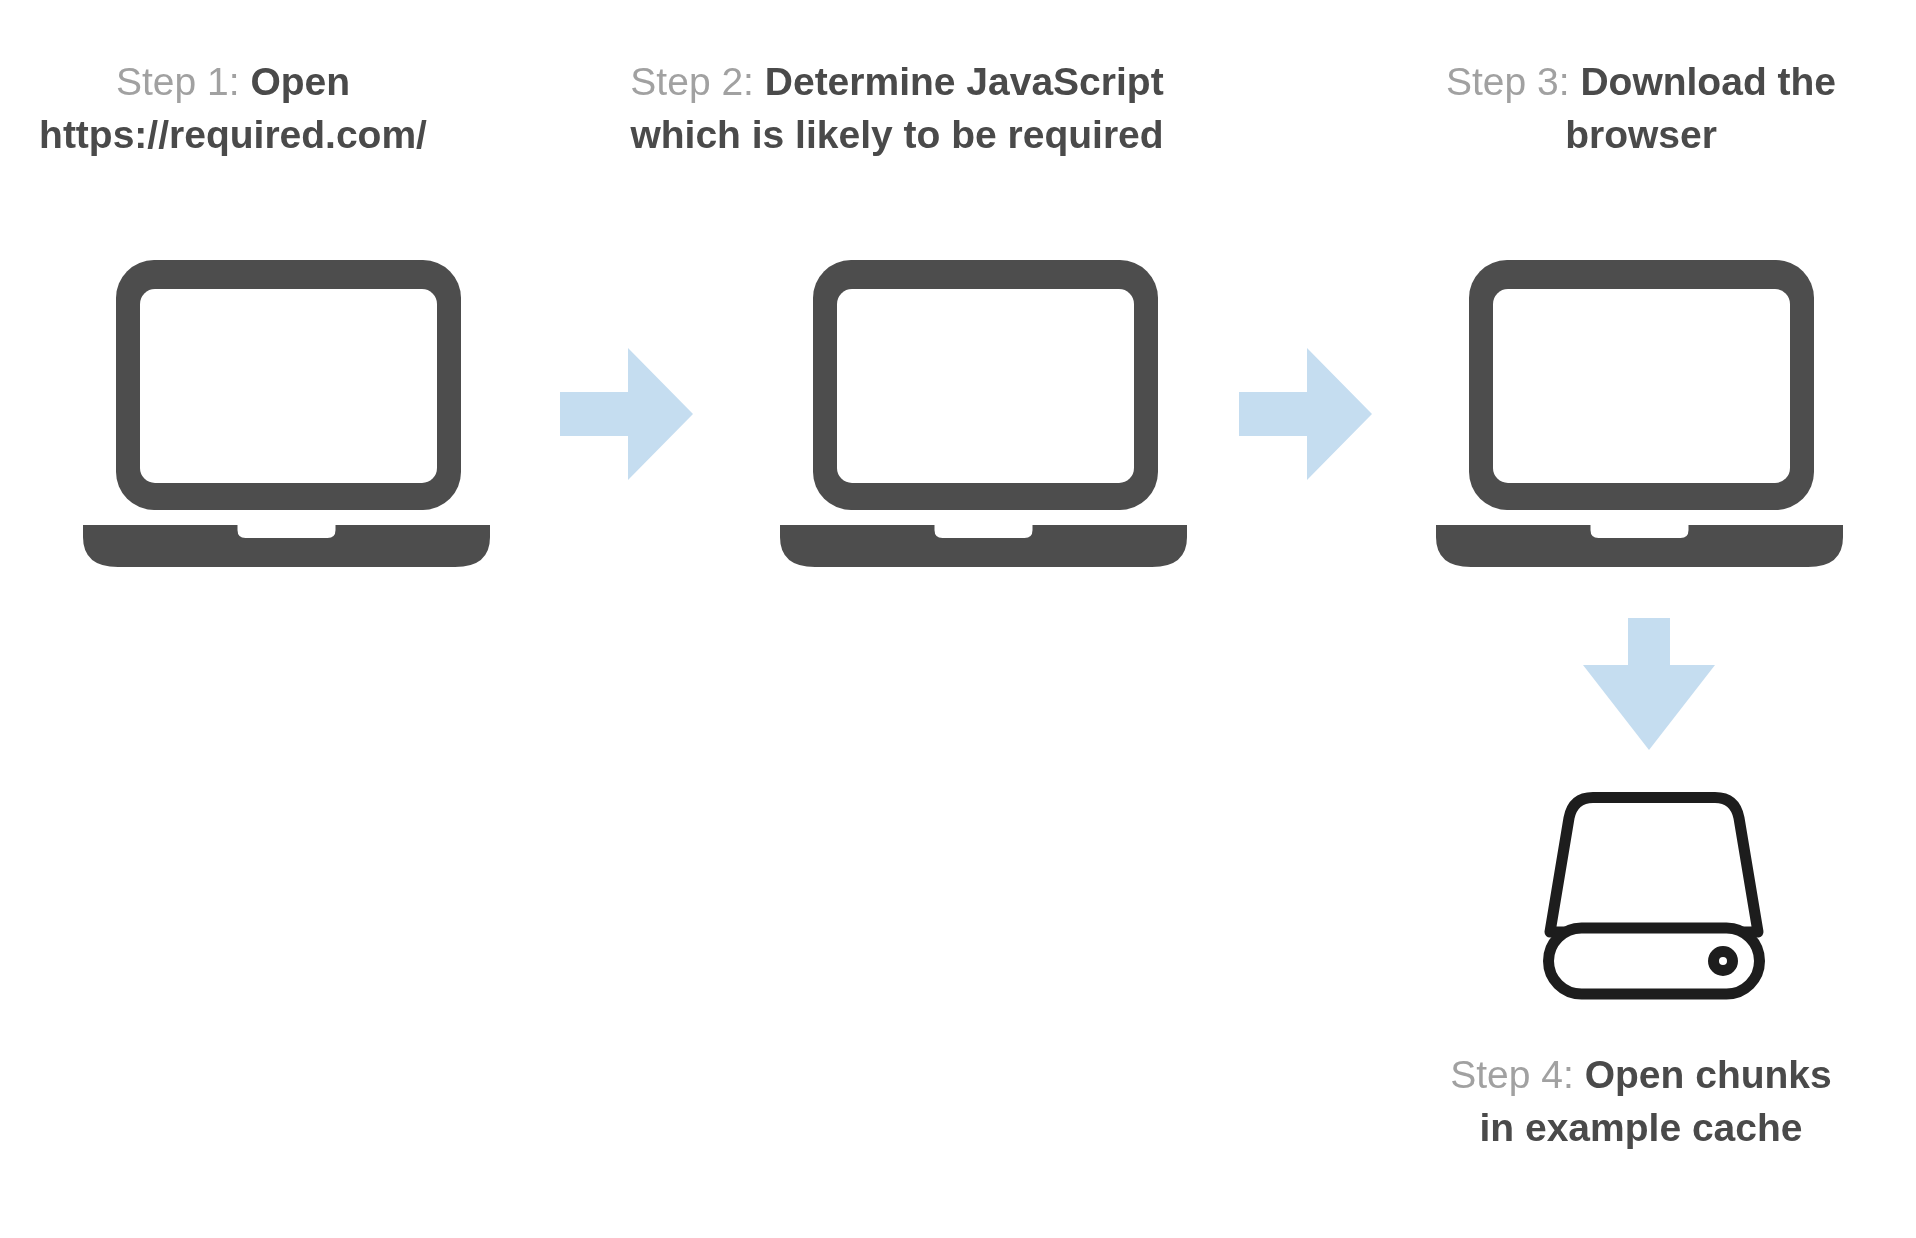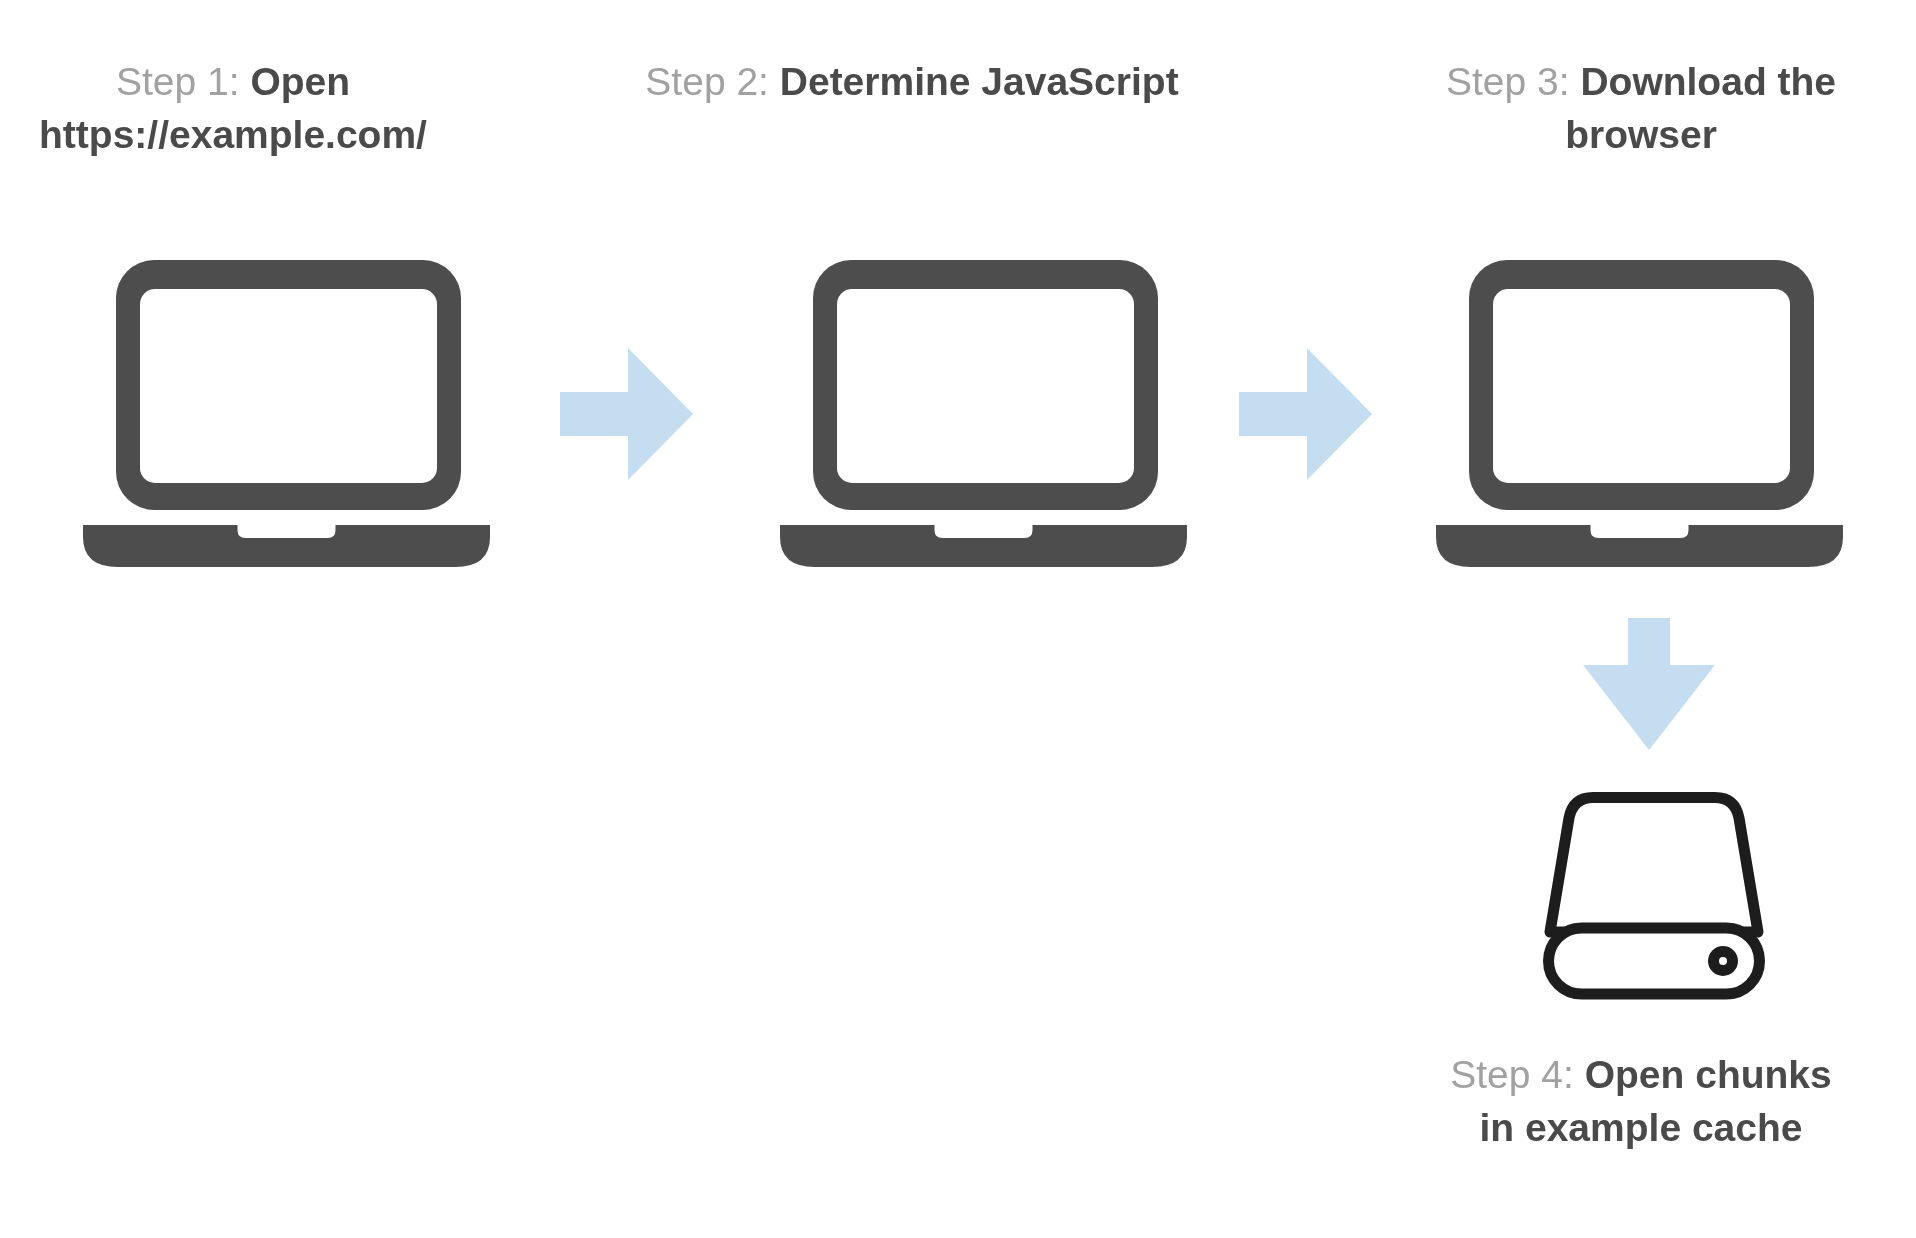--- a/index.html
+++ b/index.html
@@ -19,21 +19,21 @@
     line-height:53px;
     font-weight:bold;
     color:var(--step-title,#4a4a4a);
   }
   .caption .line{white-space:nowrap;}
   .caption .step-label{
     font-weight:400;
     color:var(--step-label,#a1a1a1);
   }
   .caption-1{left:-47px;top:55px;}
-  .caption-2{left:632px;top:55px;}
+  .caption-2{left:617px;top:55px;}
   .caption-3{left:1361px;top:55px;}
   .caption-4{left:1361px;top:1048px;}
   .icon{position:absolute;display:block;}
   .laptop-1{left:83px;top:260px;}
   .laptop-2{left:780px;top:260px;}
   .laptop-3{left:1436px;top:260px;}
   .arrow-1{left:560px;top:348px;}
   .arrow-2{left:1239px;top:348px;}
   .arrow-down{left:1583px;top:618px;}
   .drive{left:1543px;top:792px;}
@@ -42,25 +42,26 @@
   .arrow-fill{fill:var(--arrow,#c5ddf0);}
   .drive-stroke{fill:#ffffff;stroke:var(--drive-outline,#1d1d1d);}
 </style>
 </head>
 <body>
 
 <div class="canvas">
 
   <div class="caption caption-1">
     <div class="line"><span class="step-label">Step 1: </span><span>Open</span></div>
-    <div class="line"><span>https://example.com/</span></div>
+    <div class="line"><span>https://required.com/</span></div>
   </div>
 
   <div class="caption caption-2">
     <div class="line"><span class="step-label">Step 2: </span><span>Determine JavaScript</span></div>
+    <div class="line"><span>which is likely to be required</span></div>
   </div>
 
   <div class="caption caption-3">
     <div class="line"><span class="step-label">Step 3: </span><span>Download the</span></div>
     <div class="line"><span>browser</span></div>
   </div>
 
   <svg class="icon laptop-1" width="407" height="307" viewBox="0 0 407 307">
     <rect class="laptop-fill" x="33" y="0" width="345" height="250" rx="38"></rect>
     <rect class="screen-fill" x="57" y="29" width="297" height="194" rx="15"></rect>

